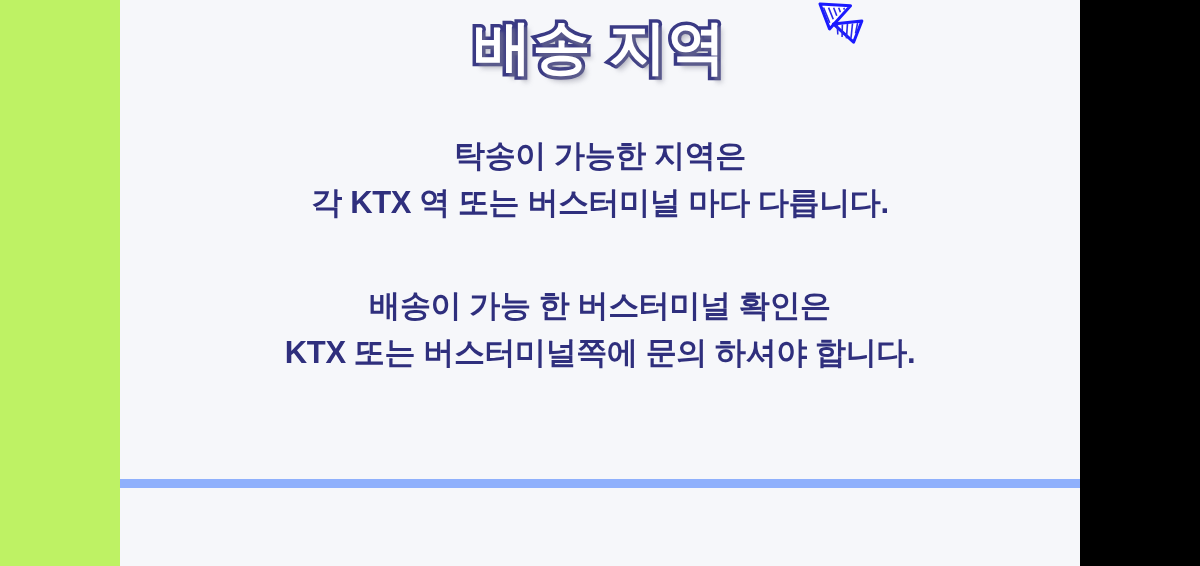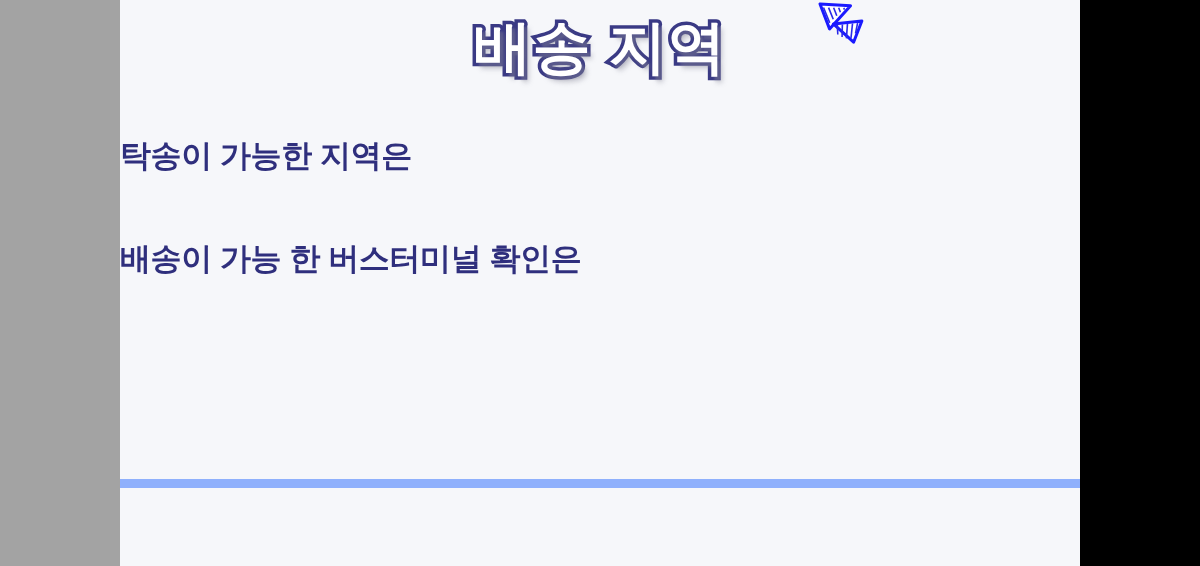--- a/index.html
+++ b/index.html
@@ -13,21 +13,21 @@
     height: 566px;
     overflow: hidden;
     font-family: "Liberation Sans", "DejaVu Sans", sans-serif;
   }
 
   
   .stage {
     position: relative;
     width: 1000px;
     height: 566px;
-    background: #a3a3a3;
+    background: #bef264;
   }
 
   
   .panel {
     position: absolute;
     left: 120px;
     top: 0;
     width: 960px;
     height: 566px;
     background: #f6f7fa;
@@ -75,21 +75,21 @@
     height: 46px;
     pointer-events: none;
   }
 
   
   .copy {
     position: absolute;
     left: 0;
     top: 132px;
     width: 960px;
-    text-align: left;
+    text-align: center;
   }
 
   .para {
     margin: 0;
     padding: 0;
     color: #2f2f7d;
     font-family: "Liberation Sans", "DejaVu Sans", sans-serif;
     font-size: 31px;
     font-weight: 700;
     line-height: 47px;
@@ -157,25 +157,27 @@
             </g>
           </g>
         </svg>
       </span>
     </div>
 
     <div class="copy">
 
       <p class="para">탁송이 가능한 지역은</p>
 
+      <p class="para">각 KTX 역 또는 버스터미널 마다 다릅니다.</p>
 
       <div class="para-gap"></div>
 
       <p class="para">배송이 가능 한 버스터미널 확인은</p>
 
+      <p class="para">KTX 또는 버스터미널쪽에 문의 하셔야 합니다.</p>
 
     </div>
 
     <div class="divider"></div>
     <div class="footer-space"></div>
 
   </div>
 </div>
 
 </body></html>

